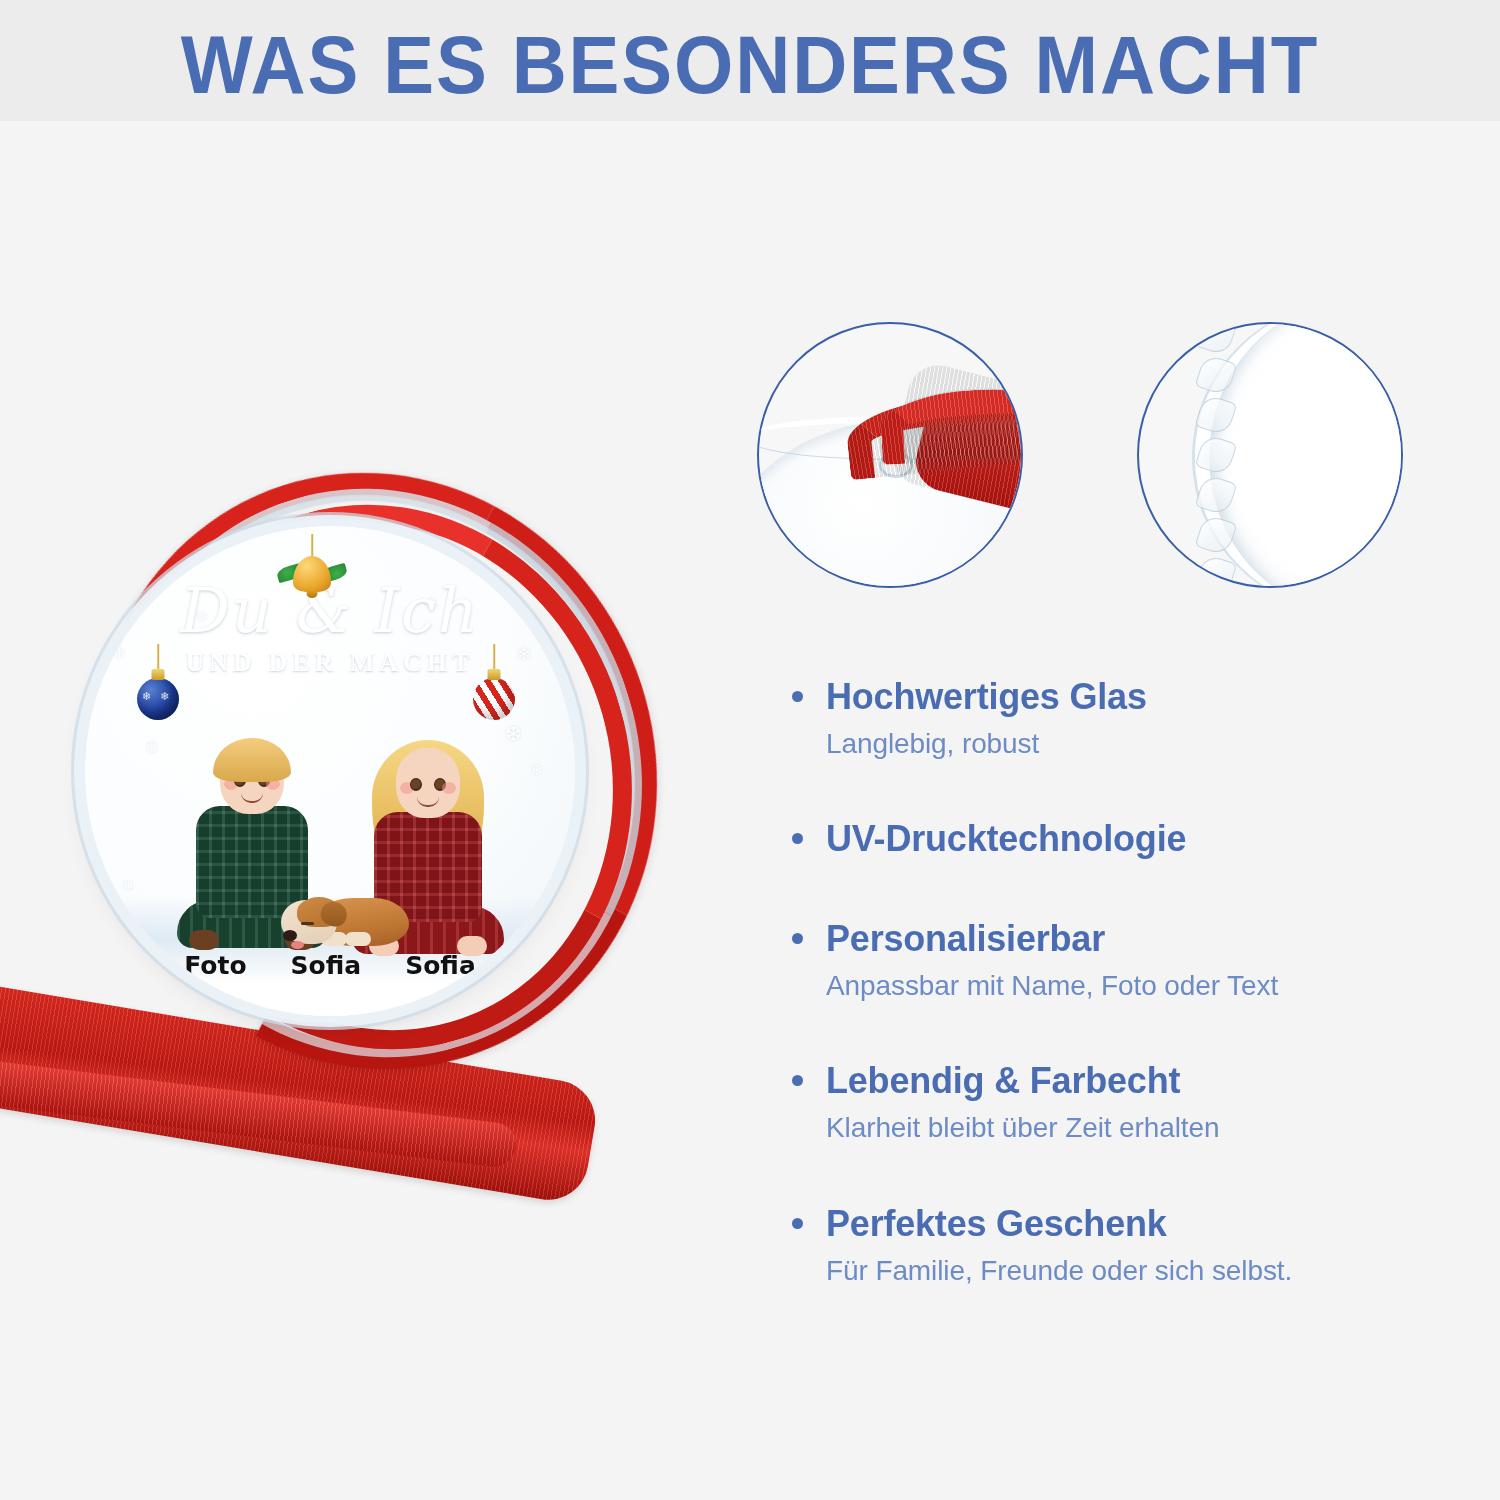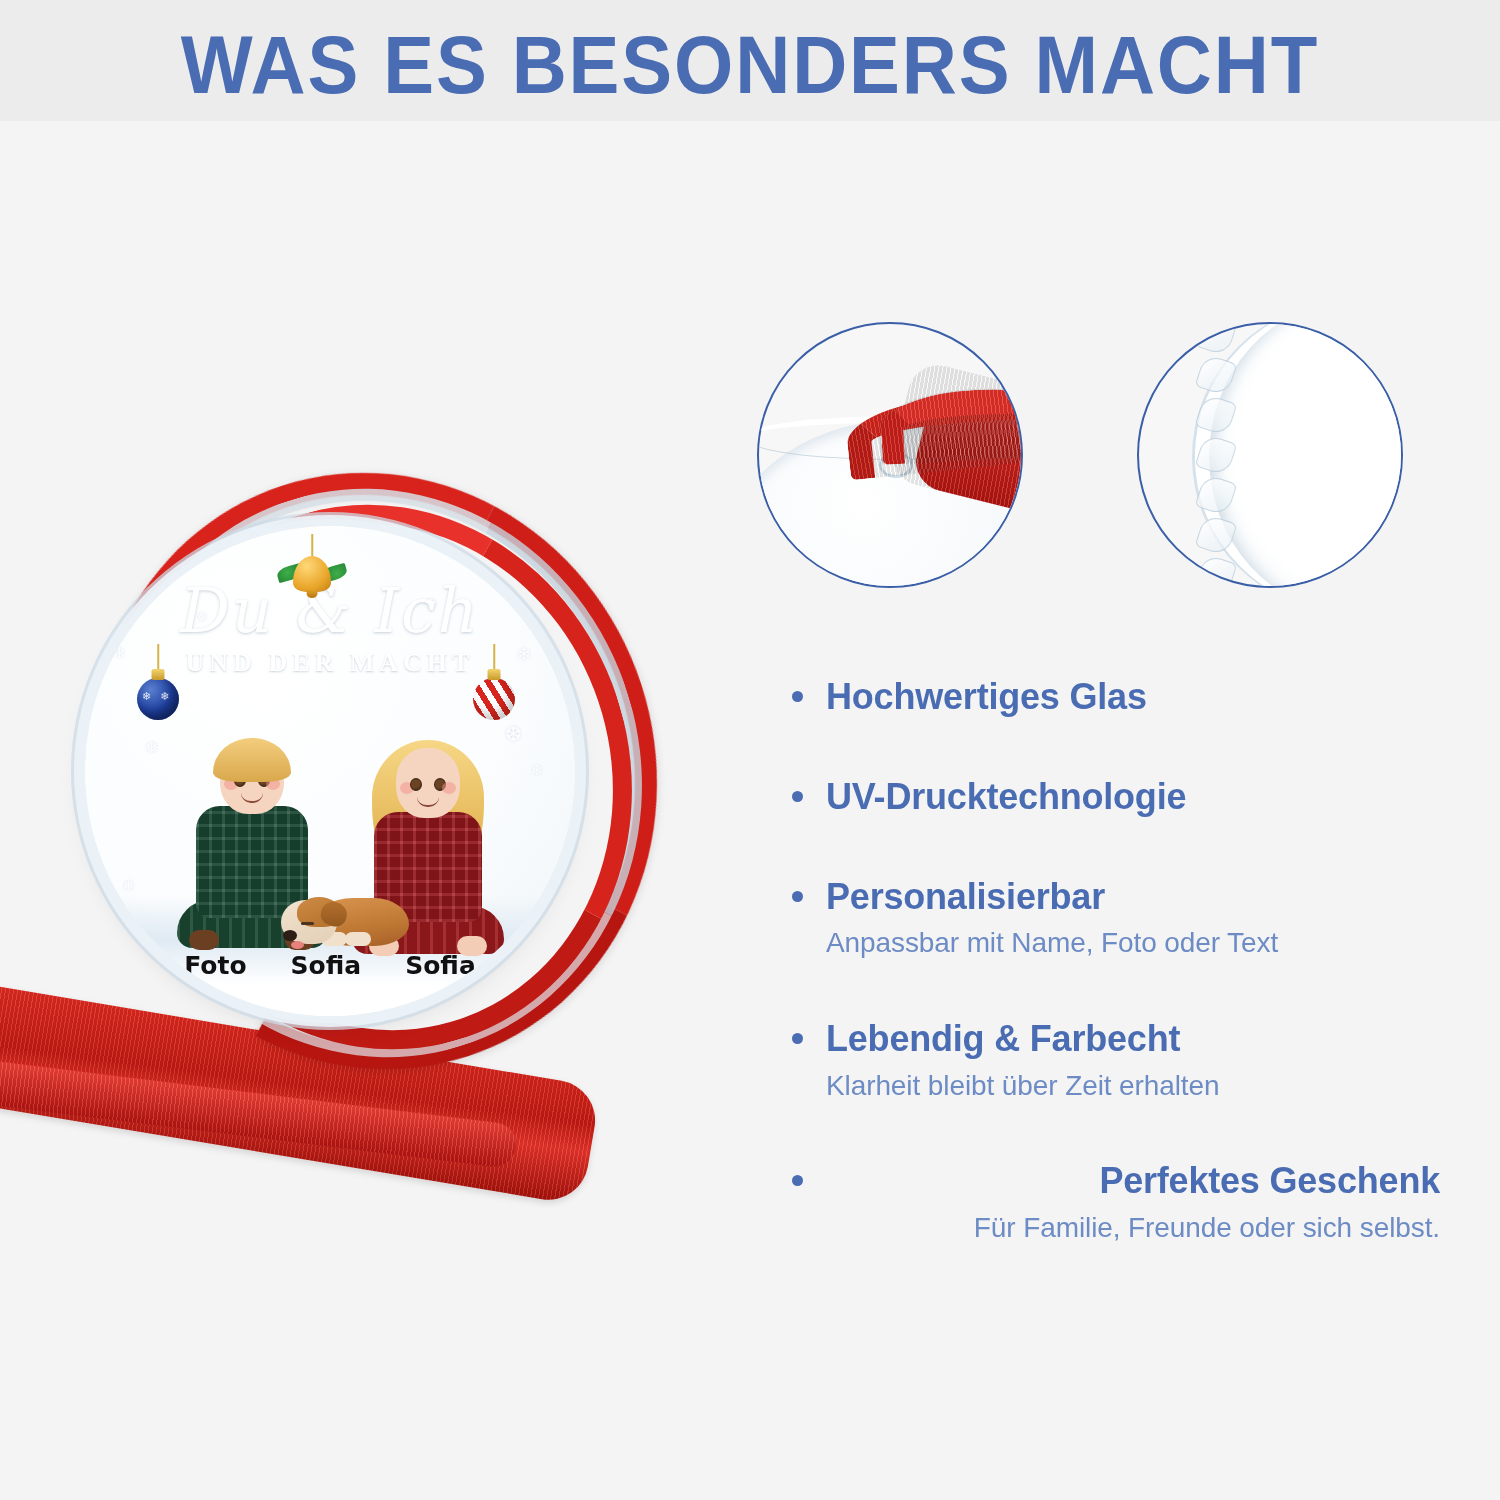--- a/index.html
+++ b/index.html
@@ -513,21 +513,21 @@
   .features {
     position: absolute;
     left: 780px; top: 555px;
     width: 660px;
   }
   .feature {
     position: relative;
     padding-left: 46px;
     margin-bottom: 58px;
   }
-  .feature:last-child { margin-bottom: 8px; text-align: right; }
+  .feature:last-child { margin-bottom: 8px; }
   .bullet-dot {
     position: absolute;
     left: 12px; top: 15px;
     width: 11px; height: 11px;
     border-radius: 50%;
     background: #4a6cb3;
   }
   .feature-title {
     font-size: 36px;
     font-weight: bold;
@@ -663,20 +663,21 @@
       <span class="facet" style="top:216px;"></span>
       <span class="facet" style="top:256px;"></span>
     </div>
   </div>
 
   <div class="features">
 
     <div class="feature">
       <span class="bullet-dot"></span>
       <div class="feature-title">Hochwertiges Glas</div>
+      <div class="feature-desc">Langlebig, robust</div>
     </div>
 
     <div class="feature">
       <span class="bullet-dot"></span>
       <div class="feature-title">UV-Drucktechnologie</div>
     </div>
 
     <div class="feature">
       <span class="bullet-dot"></span>
       <div class="feature-title">Personalisierbar</div>

